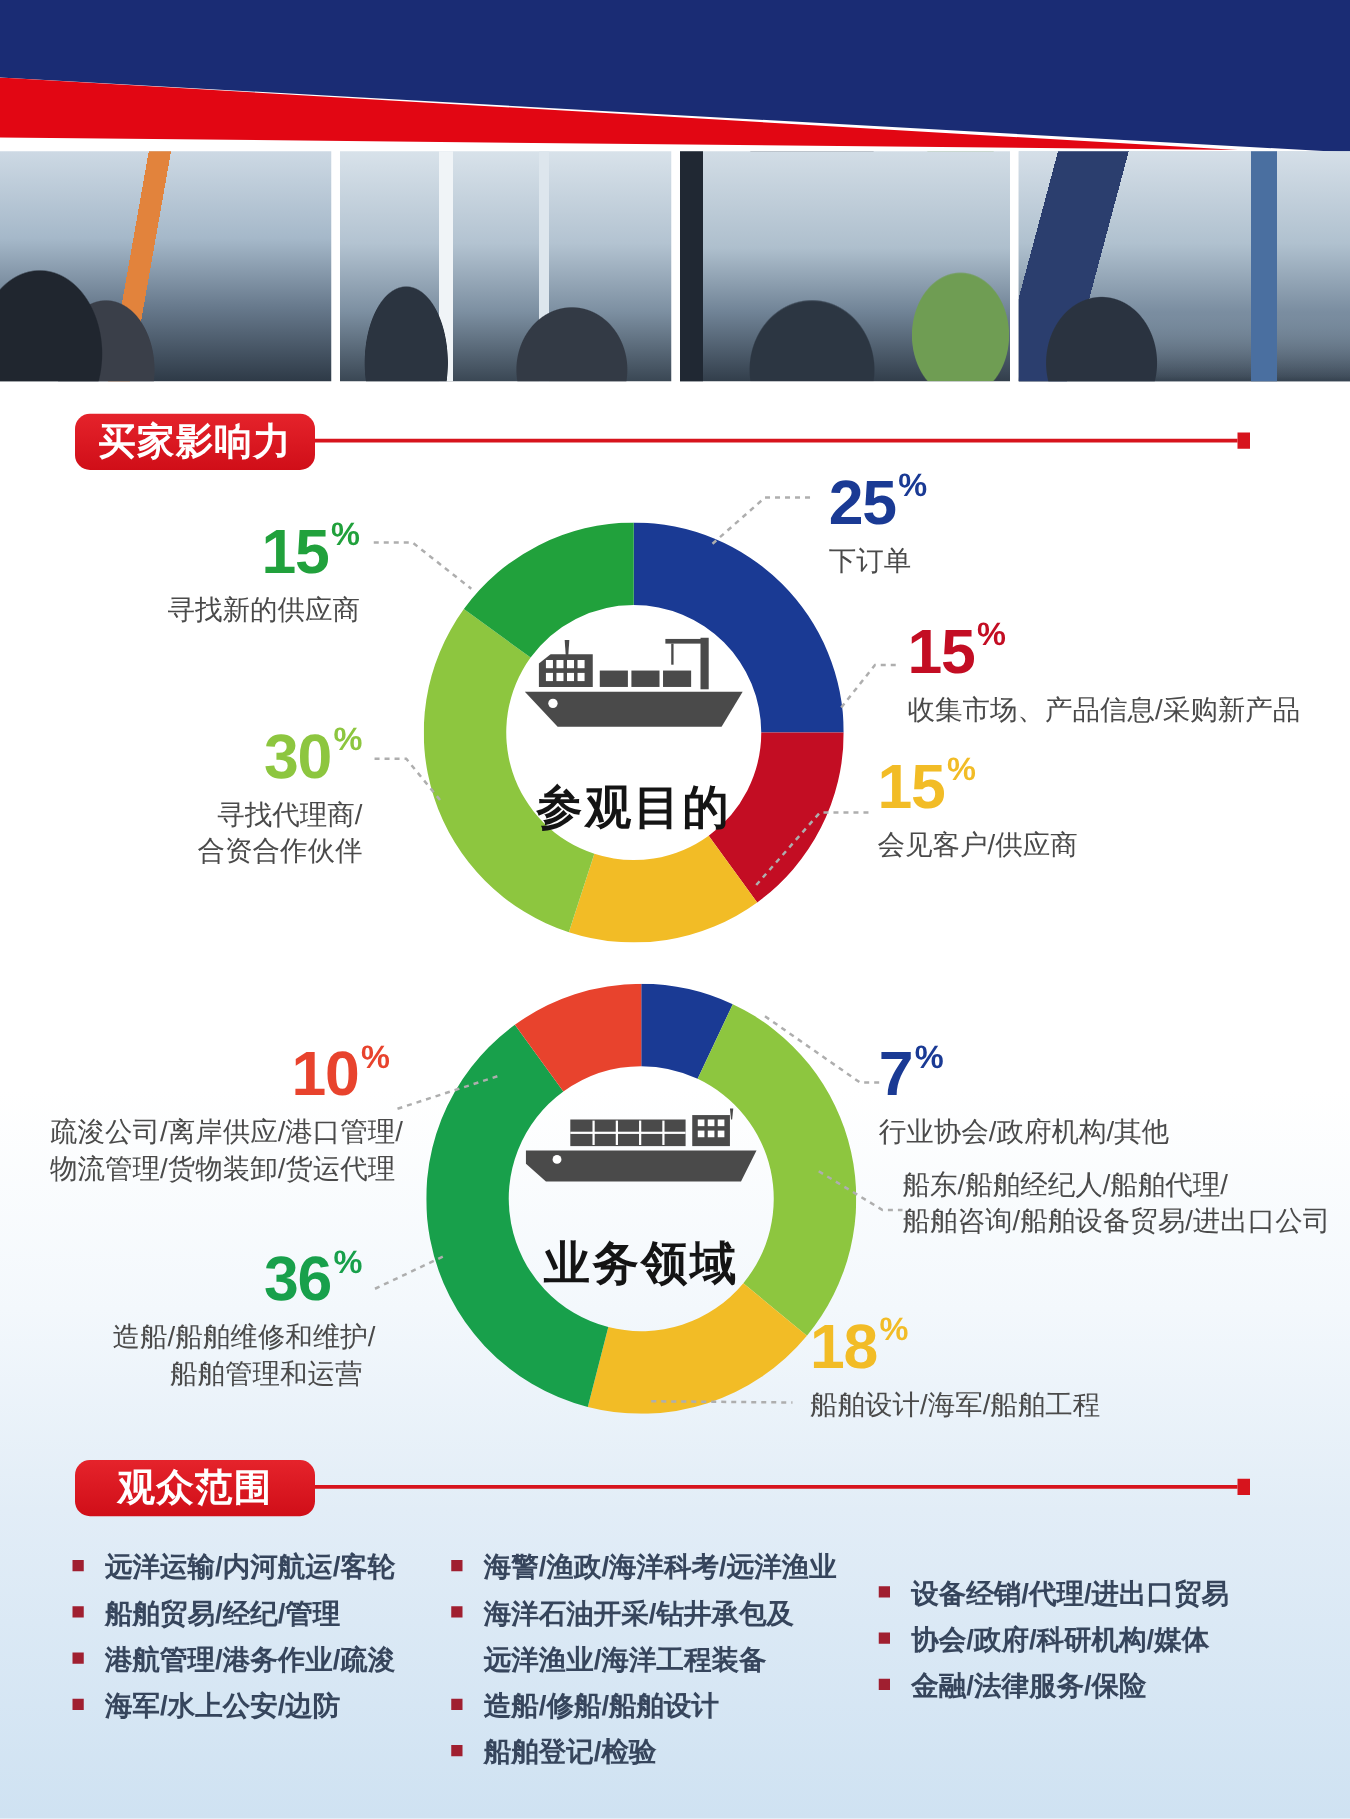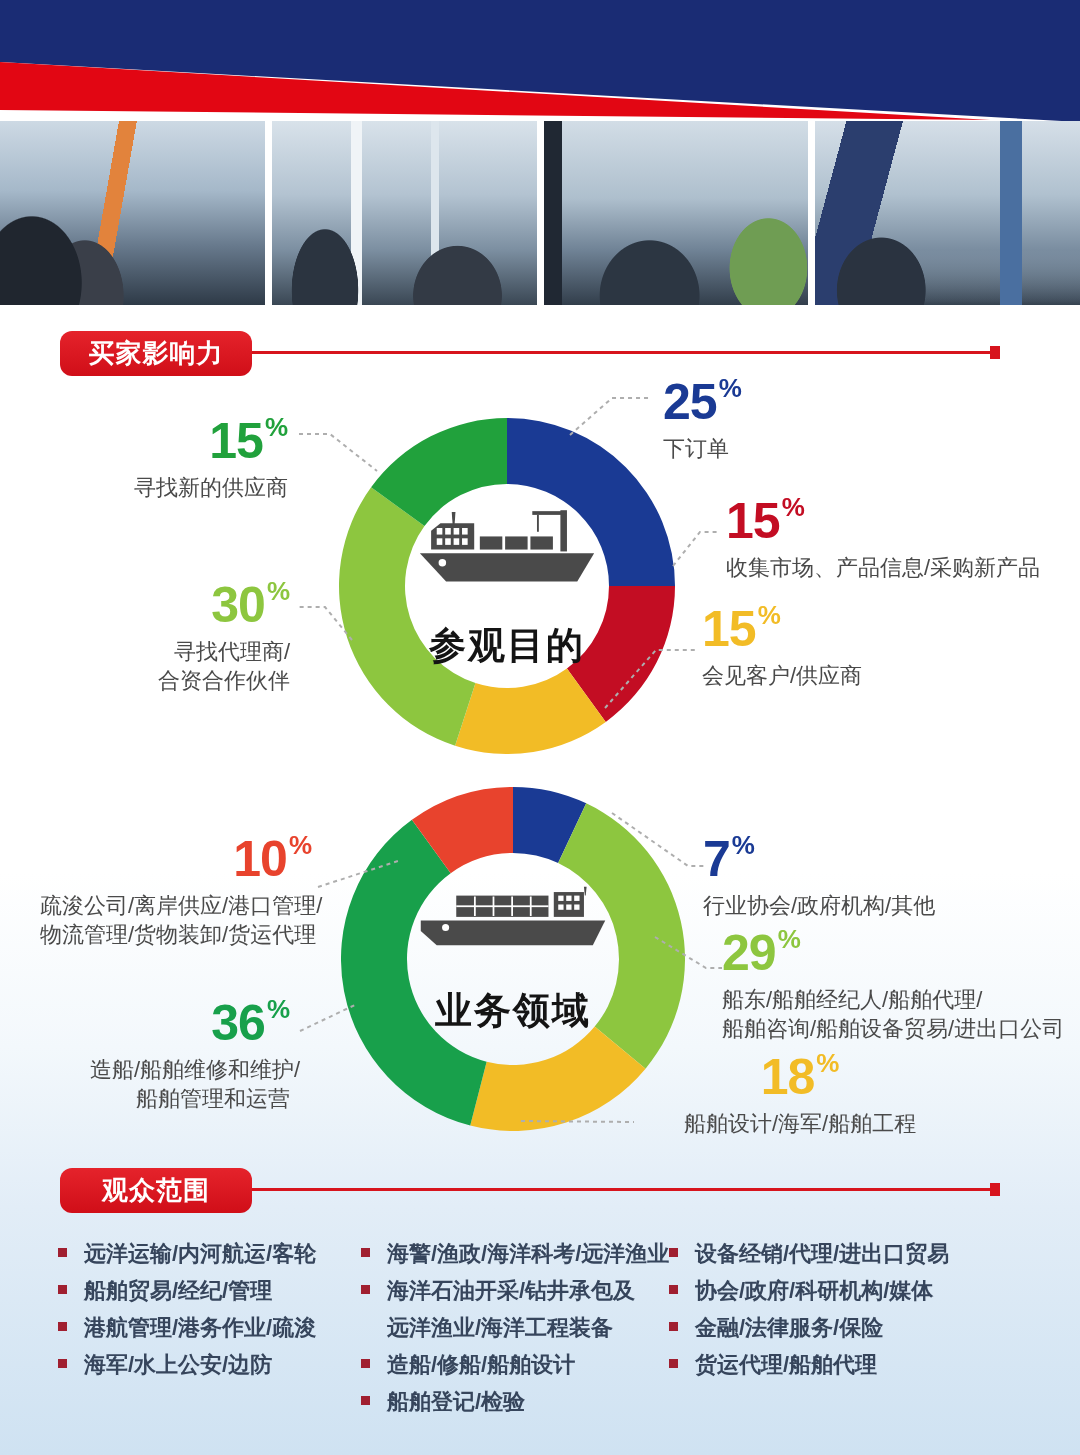--- a/index.html
+++ b/index.html
@@ -37,21 +37,21 @@
       linear-gradient(105deg,transparent 10%,#2b3e6e 10% 28%,transparent 28%),
       linear-gradient(90deg,transparent 70%,#4a6fa0 70% 78%,transparent 78%),
       linear-gradient(180deg,#d5dfe8 0%,#b0c1cf 40%,#7a8da0 70%,#39455311 98%,#364350 100%),
       linear-gradient(180deg,#cfdae3 0%,#93a7b8 55%,#3d4a58 100%);}
 
   
   .section-head{position:absolute;left:60px;width:960px;height:46px;}
   .sh1{top:331px;} .sh2{top:1168px;}
   .badge{position:absolute;left:0;top:0;width:192px;height:45px;border-radius:12px;
         background:linear-gradient(180deg,#e5232b 0%,#d00e18 100%);
-        color:#ffffff;font-size:26px;font-weight:bold;letter-spacing:1px;
+        color:#ffffff;font-size:30px;font-weight:bold;letter-spacing:1px;
         display:flex;align-items:center;justify-content:center;}
   .rule{position:absolute;left:192px;top:20px;width:738px;height:3px;background:#d7141d;}
   .rule-cap{position:absolute;left:930px;top:15px;width:10px;height:13px;background:#d7141d;}
 
   
   .donut{position:absolute;}
   .d1{left:339px;top:418px;}
   .d2{left:341px;top:787px;}
   .center-box{position:absolute;display:flex;flex-direction:column;align-items:center;justify-content:center;gap:29px;}
   .cb1{left:405px;top:484px;width:204px;height:204px;}
@@ -63,31 +63,31 @@
   .pct{font-weight:bold;font-size:50px;line-height:1;letter-spacing:-1px;white-space:nowrap;}
   .pct .sym{font-size:26px;vertical-align:22px;margin-left:2px;letter-spacing:0;}
   .cap{font-size:22px;color:#4a4a4a;line-height:29px;margin-top:7px;white-space:nowrap;}
   .lb-c1s0{left:663px;top:375px;}
   .lb-c1s1{left:726px;top:494px;}
   .lb-c1s2{left:702px;top:602px;}
   .lb-c1s3{left:90px;top:578px;width:200px;text-align:right;}
   .lb-c1s4{left:70px;top:414px;width:218px;text-align:right;}
   .lb-c2s0{left:703px;top:832px;}
   .lb-c2s1{left:722px;top:926px;}
-  .lb-c2s2{left:684px;top:1050px;text-align:center;}
+  .lb-c2s2{left:648px;top:1050px;}
   .lb-c2s3{left:90px;top:996px;width:200px;text-align:right;}
   .lb-c2s4{left:40px;top:832px;width:272px;text-align:right;}
 
   .leaders{position:absolute;left:0;top:0;pointer-events:none;}
 
   
   .aud-col{position:absolute;top:1238px;}
   .ac1{left:58px;width:300px;}
   .ac2{left:361px;width:330px;}
-  .ac3{left:669px;width:330px;}
+  .ac3{left:703px;width:330px;margin-top:21px;}
   .aud-item{position:relative;padding-left:26px;font-size:22px;line-height:31px;
         color:#36455c;font-weight:600;margin-bottom:6px;white-space:nowrap;}
   .aud-item .bullet{position:absolute;left:0;top:10px;width:9px;height:9px;background:#a01f30;}
   .aud-item.cont{}
 </style>
 </head>
 <body>
 
 <div class="page">
 
@@ -226,21 +226,20 @@
       </div>
   </div>
 
   <div class="pct-label lb-c2s0">
     <div class="pct" style="color: rgb(26, 58, 148);"><span>7</span><span class="sym">%</span></div>
     <div class="cap">
         <div>行业协会/政府机构/其他</div>
       </div>
   </div>
   <div class="pct-label lb-c2s1">
-    <div class="pct" style="color: rgb(141, 198, 63);"><span>29</span><span class="sym">%</span></div>
     <div class="cap">
         <div>船东/船舶经纪人/船舶代理/</div>
         <div>船舶咨询/船舶设备贸易/进出口公司</div>
       </div>
   </div>
   <div class="pct-label lb-c2s2">
     <div class="pct" style="color: rgb(242, 188, 38);"><span>18</span><span class="sym">%</span></div>
     <div class="cap">
         <div>船舶设计/海军/船舶工程</div>
       </div>
@@ -278,16 +277,15 @@
     <div class="aud-item"><span class="bullet"></span><span>海警/渔政/海洋科考/远洋渔业</span></div>
     <div class="aud-item"><span class="bullet"></span><span>海洋石油开采/钻井承包及</span></div>
     <div class="aud-item cont"><span>远洋渔业/海洋工程装备</span></div>
     <div class="aud-item"><span class="bullet"></span><span>造船/修船/船舶设计</span></div>
     <div class="aud-item"><span class="bullet"></span><span>船舶登记/检验</span></div>
   </div>
   <div class="aud-col ac3">
     <div class="aud-item"><span class="bullet"></span><span>设备经销/代理/进出口贸易</span></div>
     <div class="aud-item"><span class="bullet"></span><span>协会/政府/科研机构/媒体</span></div>
     <div class="aud-item"><span class="bullet"></span><span>金融/法律服务/保险</span></div>
-    <div class="aud-item"><span class="bullet"></span><span>货运代理/船舶代理</span></div>
   </div>
 
 </div>
 
 </body></html>

